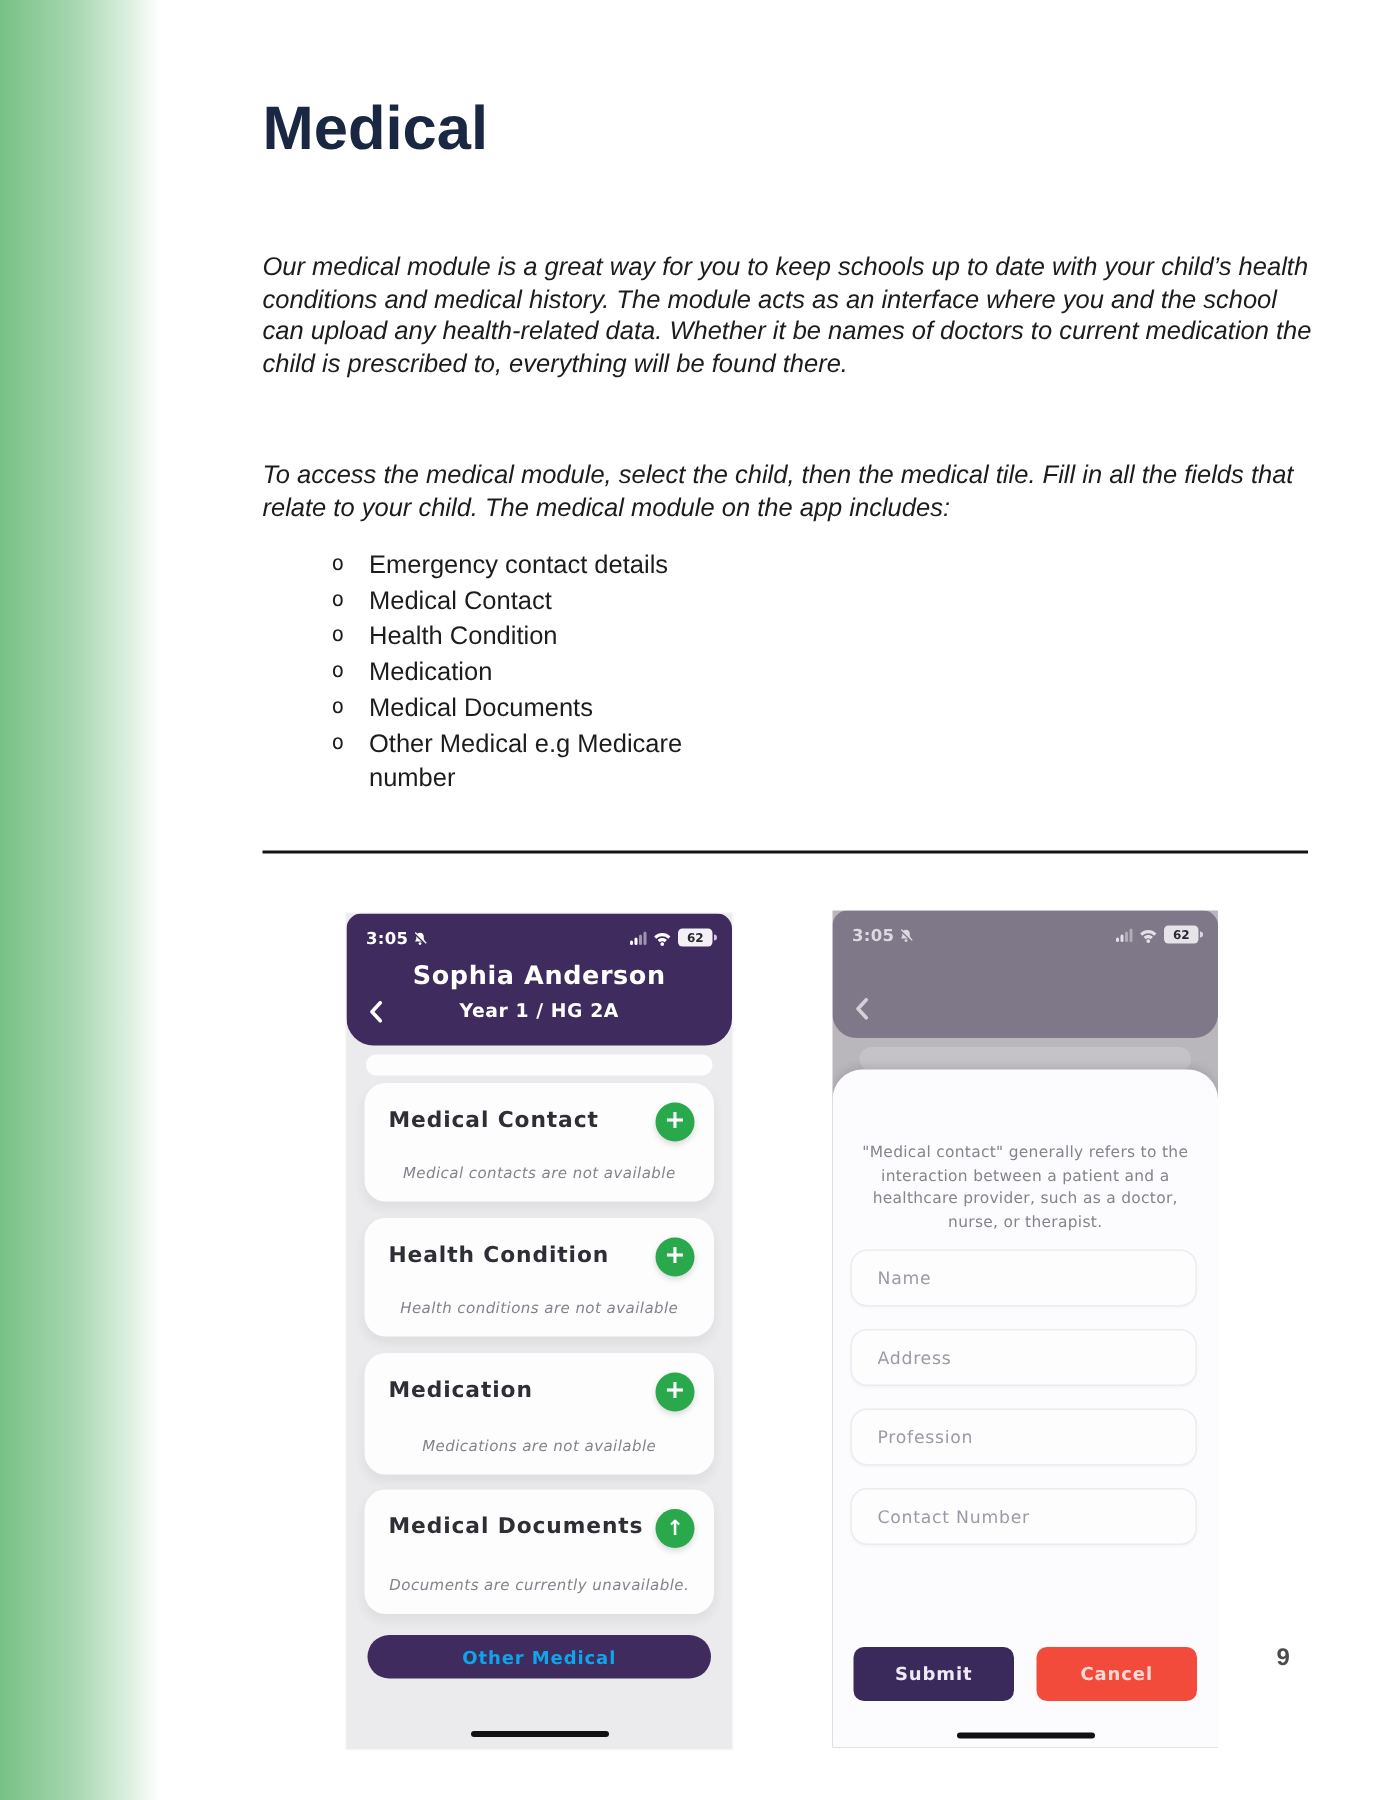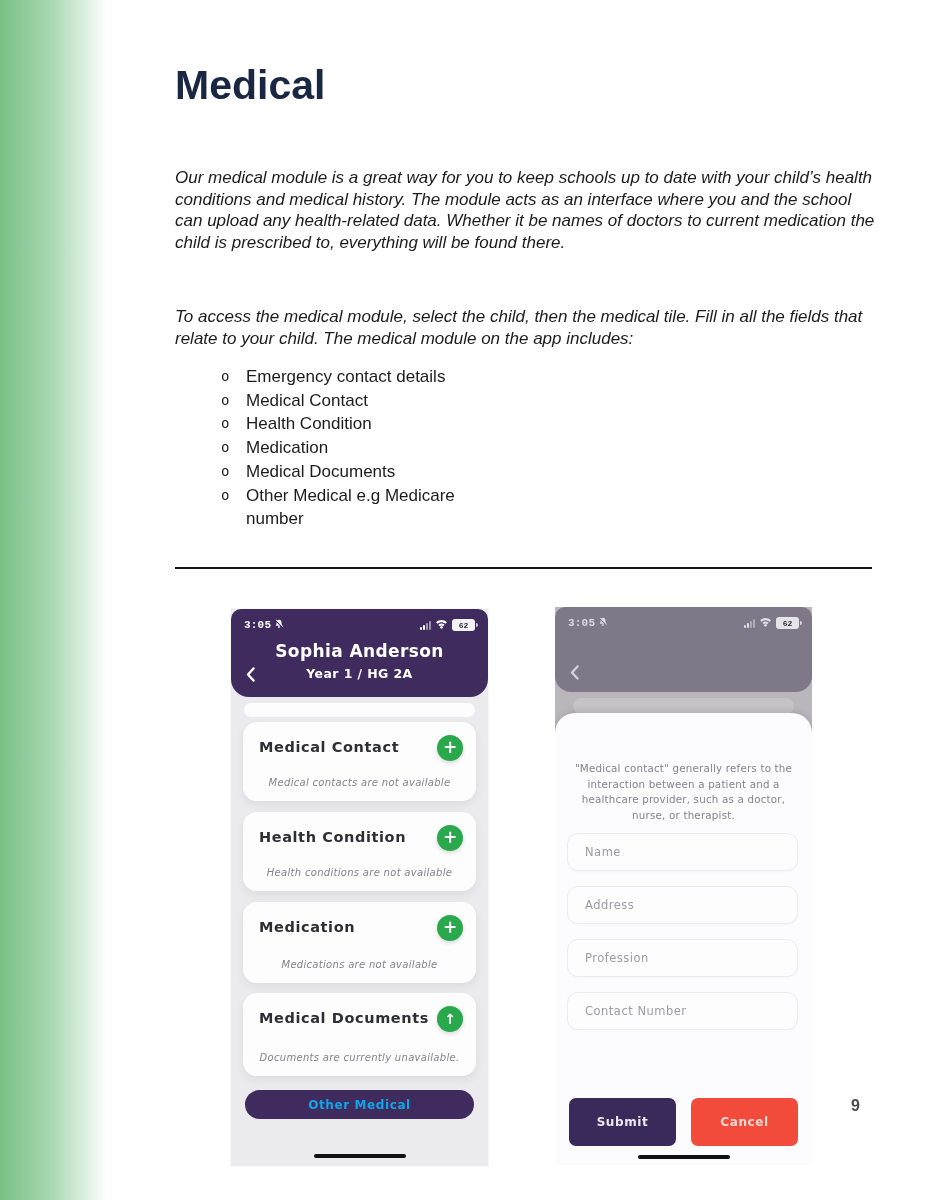--- a/index.html
+++ b/index.html
@@ -22,21 +22,21 @@
   .divider { position:absolute; left:175px; top:567px; width:697px; height:0; border-top:2px solid #141414; }
   .page-number { position:absolute; left:851px; top:1097px; font-size:16px; font-weight:700; color:#4b4b4d; }
 
   
   .phone { position:absolute; width:257px; overflow:hidden; font-family:"DejaVu Sans", sans-serif; }
   .phone-left { left:231px; top:609px; height:557px; background:#ebeaec; box-shadow:0 0 0 1px rgba(0,0,0,0.03); }
   .phone-right { left:555px; top:607px; height:558px; background:#b9b6bc; }
 
   
   .statusbar { position:absolute; top:8px; left:0; right:0; height:16px; padding:0 13px;
-    display:flex; align-items:center; justify-content:space-between;font-family:Liberation Mono, monospace; }
+    display:flex; align-items:center; justify-content:space-between; }
   .sb-left { display:flex; align-items:center; gap:3px; }
   .sb-time { font-size:11px; font-weight:700; letter-spacing:0.2px; }
   .sb-right { display:flex; align-items:center; gap:4px; }
   .sig { display:flex; align-items:flex-end; gap:1px; height:9px; }
   .sig span { width:2px; background:currentColor; border-radius:1px; display:block; }
   .sig span:nth-child(1){height:3px;} .sig span:nth-child(2){height:5px;}
   .sig span:nth-child(3){height:7px; opacity:.5;} .sig span:nth-child(4){height:9px; opacity:.5;}
   .batt { position:relative; width:23px; height:12px; border-radius:3px; background:#f3f1f5;
     display:flex; align-items:center; justify-content:center; }
   .batt-txt { font-size:8px; font-weight:700; color:#2a2a33; }
@@ -81,21 +81,21 @@
     border-radius:20px 20px 0 0; box-shadow:0 -2px 6px rgba(0,0,0,0.10); }
   .sheet-title { position:absolute; top:23px; left:0; right:0; text-align:center; font-size:15px; font-weight:700; letter-spacing:0.4px; color:#2a2a32; }
   .sheet-desc { position:absolute; top:48px; left:14px; right:14px; text-align:center;
     font-size:10.3px; line-height:15.5px; letter-spacing:0.2px; color:#85838c; }
   .field { position:absolute; left:12px; right:14px; height:38px; border-radius:11px;
     background:#fdfdfe; border:1px solid #ecebf0; box-shadow:0 1px 2px rgba(0,0,0,0.03); }
   .field input { width:100%; height:100%; border:none; outline:none; background:transparent;
     padding:0 17px; font-family:"DejaVu Sans", sans-serif; font-size:11.5px; letter-spacing:0.5px; color:#3a3a42; }
   .field input::placeholder { color:#9d9aa5; opacity:1; }
   .f-1 { top:120px; } .f-2 { top:173px; } .f-3 { top:226px; } .f-4 { top:279px; }
-  .btn { position:absolute; top:385px; height:48px; width:107px; border-radius:7px; border:none;
+  .btn { position:absolute; top:385px; height:36px; width:107px; border-radius:7px; border:none;
     display:flex; align-items:center; justify-content:center; font-family:"DejaVu Sans", sans-serif;
     font-size:12px; font-weight:700; letter-spacing:0.6px; cursor:pointer; }
   .btn-submit { left:14px; background:#3a2a5c; color:#eeeaf4; }
   .btn-cancel { right:14px; background:#f24b3c; color:#ffd9d4; }
 </style>
 </head>
 <body>
 
 <div class="page">
   <div class="stripe"></div>

